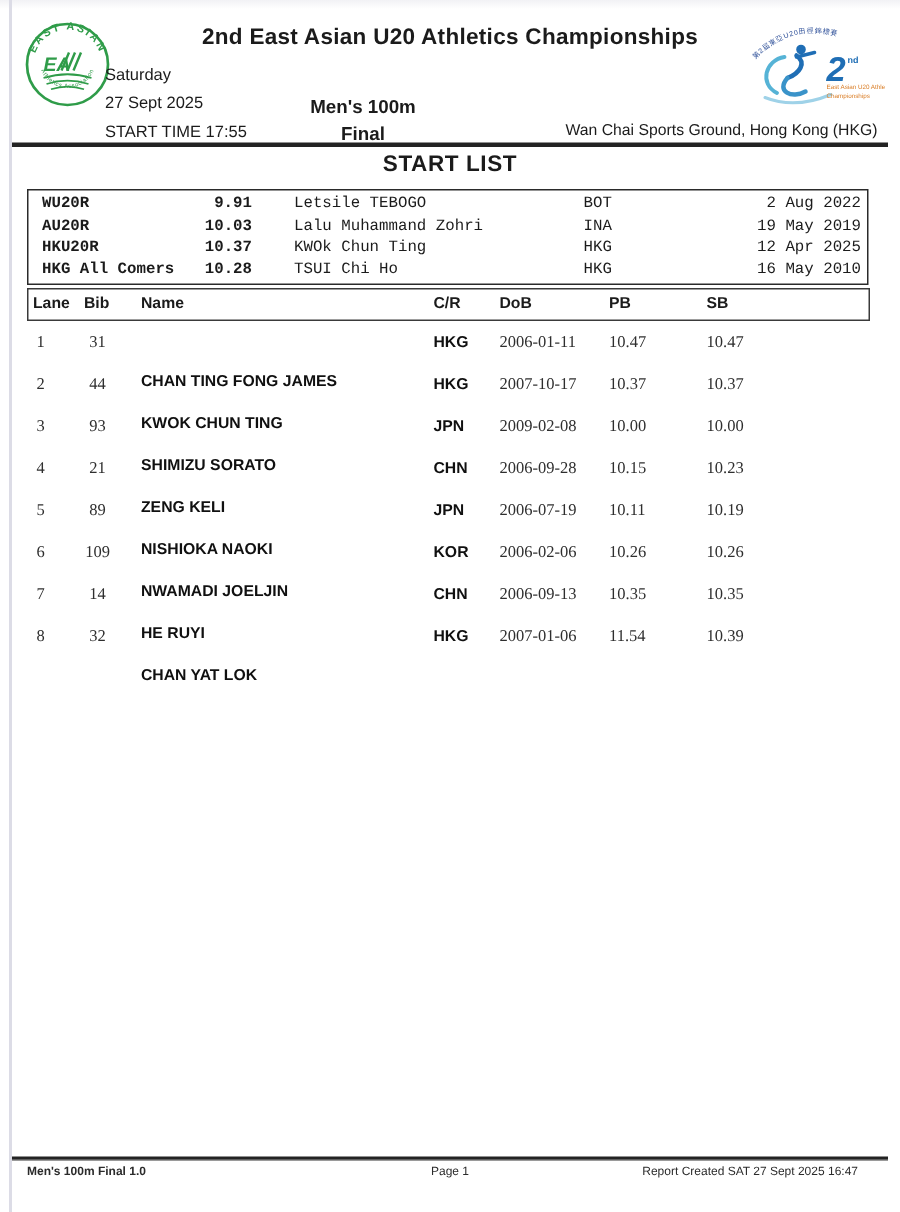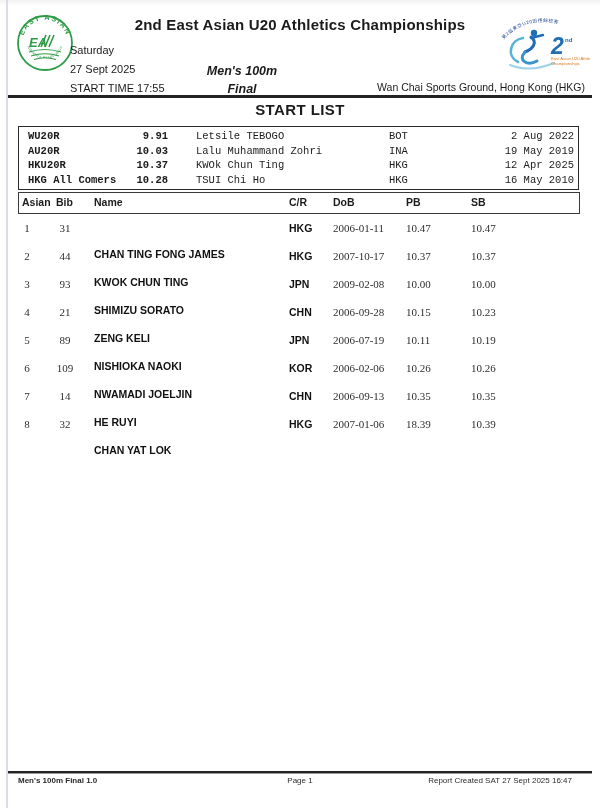--- a/index.html
+++ b/index.html
@@ -15,21 +15,21 @@
   .scan-edge{position:absolute;left:6px;top:0;width:2px;height:808px;background:#dcdce6;}
   .scan-top{position:absolute;left:0;top:0;width:600px;height:6px;background:linear-gradient(#f2f2f5,#ffffff);}
 
   
   .doc-title{position:absolute;left:0;top:16px;width:600px;text-align:center;
     font-size:15px;font-weight:bold;letter-spacing:.2px;}
   .logo-left{position:absolute;left:16px;top:14px;width:58px;height:58px;}
   .logo-right{position:absolute;left:498px;top:16px;width:92px;height:58px;}
   .info-left{position:absolute;left:70px;top:41px;font-size:11px;line-height:19px;}
   .event-center{position:absolute;left:0;top:62px;width:484px;text-align:center;
-    font-size:12.5px;font-weight:bold;line-height:18px;font-style:italic;}
+    font-size:12.5px;font-weight:bold;line-height:18px;}
   .venue{position:absolute;right:15px;top:81px;font-size:10.5px;margin-left:20px;}
 
   .rule{position:absolute;left:8px;right:8px;height:2.5px;background:#232323;}
   .rule-top{top:95px;}
   .rule-bottom{top:771px;height:2px;border-bottom:1px solid #9a9a9a;}
 
   .section-title{position:absolute;left:0;top:101px;width:600px;text-align:center;
     font-size:15px;font-weight:bold;letter-spacing:.4px;}
 
   
@@ -154,21 +154,21 @@
     <div class="rec-row">
       <span class="rec-label">HKG All Comers</span>
       <span class="rec-mark">10.28</span>
       <span class="rec-name">TSUI Chi Ho</span>
       <span class="rec-nat">HKG</span>
       <span class="rec-date">16 May 2010</span>
     </div>
   </div>
 
   <div class="thead-box">
-    <span class="th th-lane">Asian</span>
+    <span class="th th-lane">Lane</span>
     <span class="th th-bib">Bib</span>
     <span class="th th-name">Name</span>
     <span class="th th-cr">C/R</span>
     <span class="th th-dob">DoB</span>
     <span class="th th-pb">PB</span>
     <span class="th th-sb">SB</span>
   </div>
 
   <div class="tbody">
     <div class="trow">
@@ -233,21 +233,21 @@
       <span class="c-dob num">2006-09-13</span>
       <span class="c-pb num">10.35</span>
       <span class="c-sb num">10.35</span>
     </div>
     <div class="trow">
       <span class="c-lane num">8</span>
       <span class="c-bib num">32</span>
       <span class="c-name">CHAN YAT LOK</span>
       <span class="c-cr">HKG</span>
       <span class="c-dob num">2007-01-06</span>
-      <span class="c-pb num">18.39</span>
+      <span class="c-pb num">11.54</span>
       <span class="c-sb num">10.39</span>
     </div>
   </div>
 
   <div class="rule rule-bottom"></div>
 
   <div class="footer">
     <span class="foot-center">Page 1</span>
     <span class="foot-left">Men's 100m Final 1.0</span>
     <span class="foot-right">Report Created SAT 27 Sept 2025 16:47</span>

